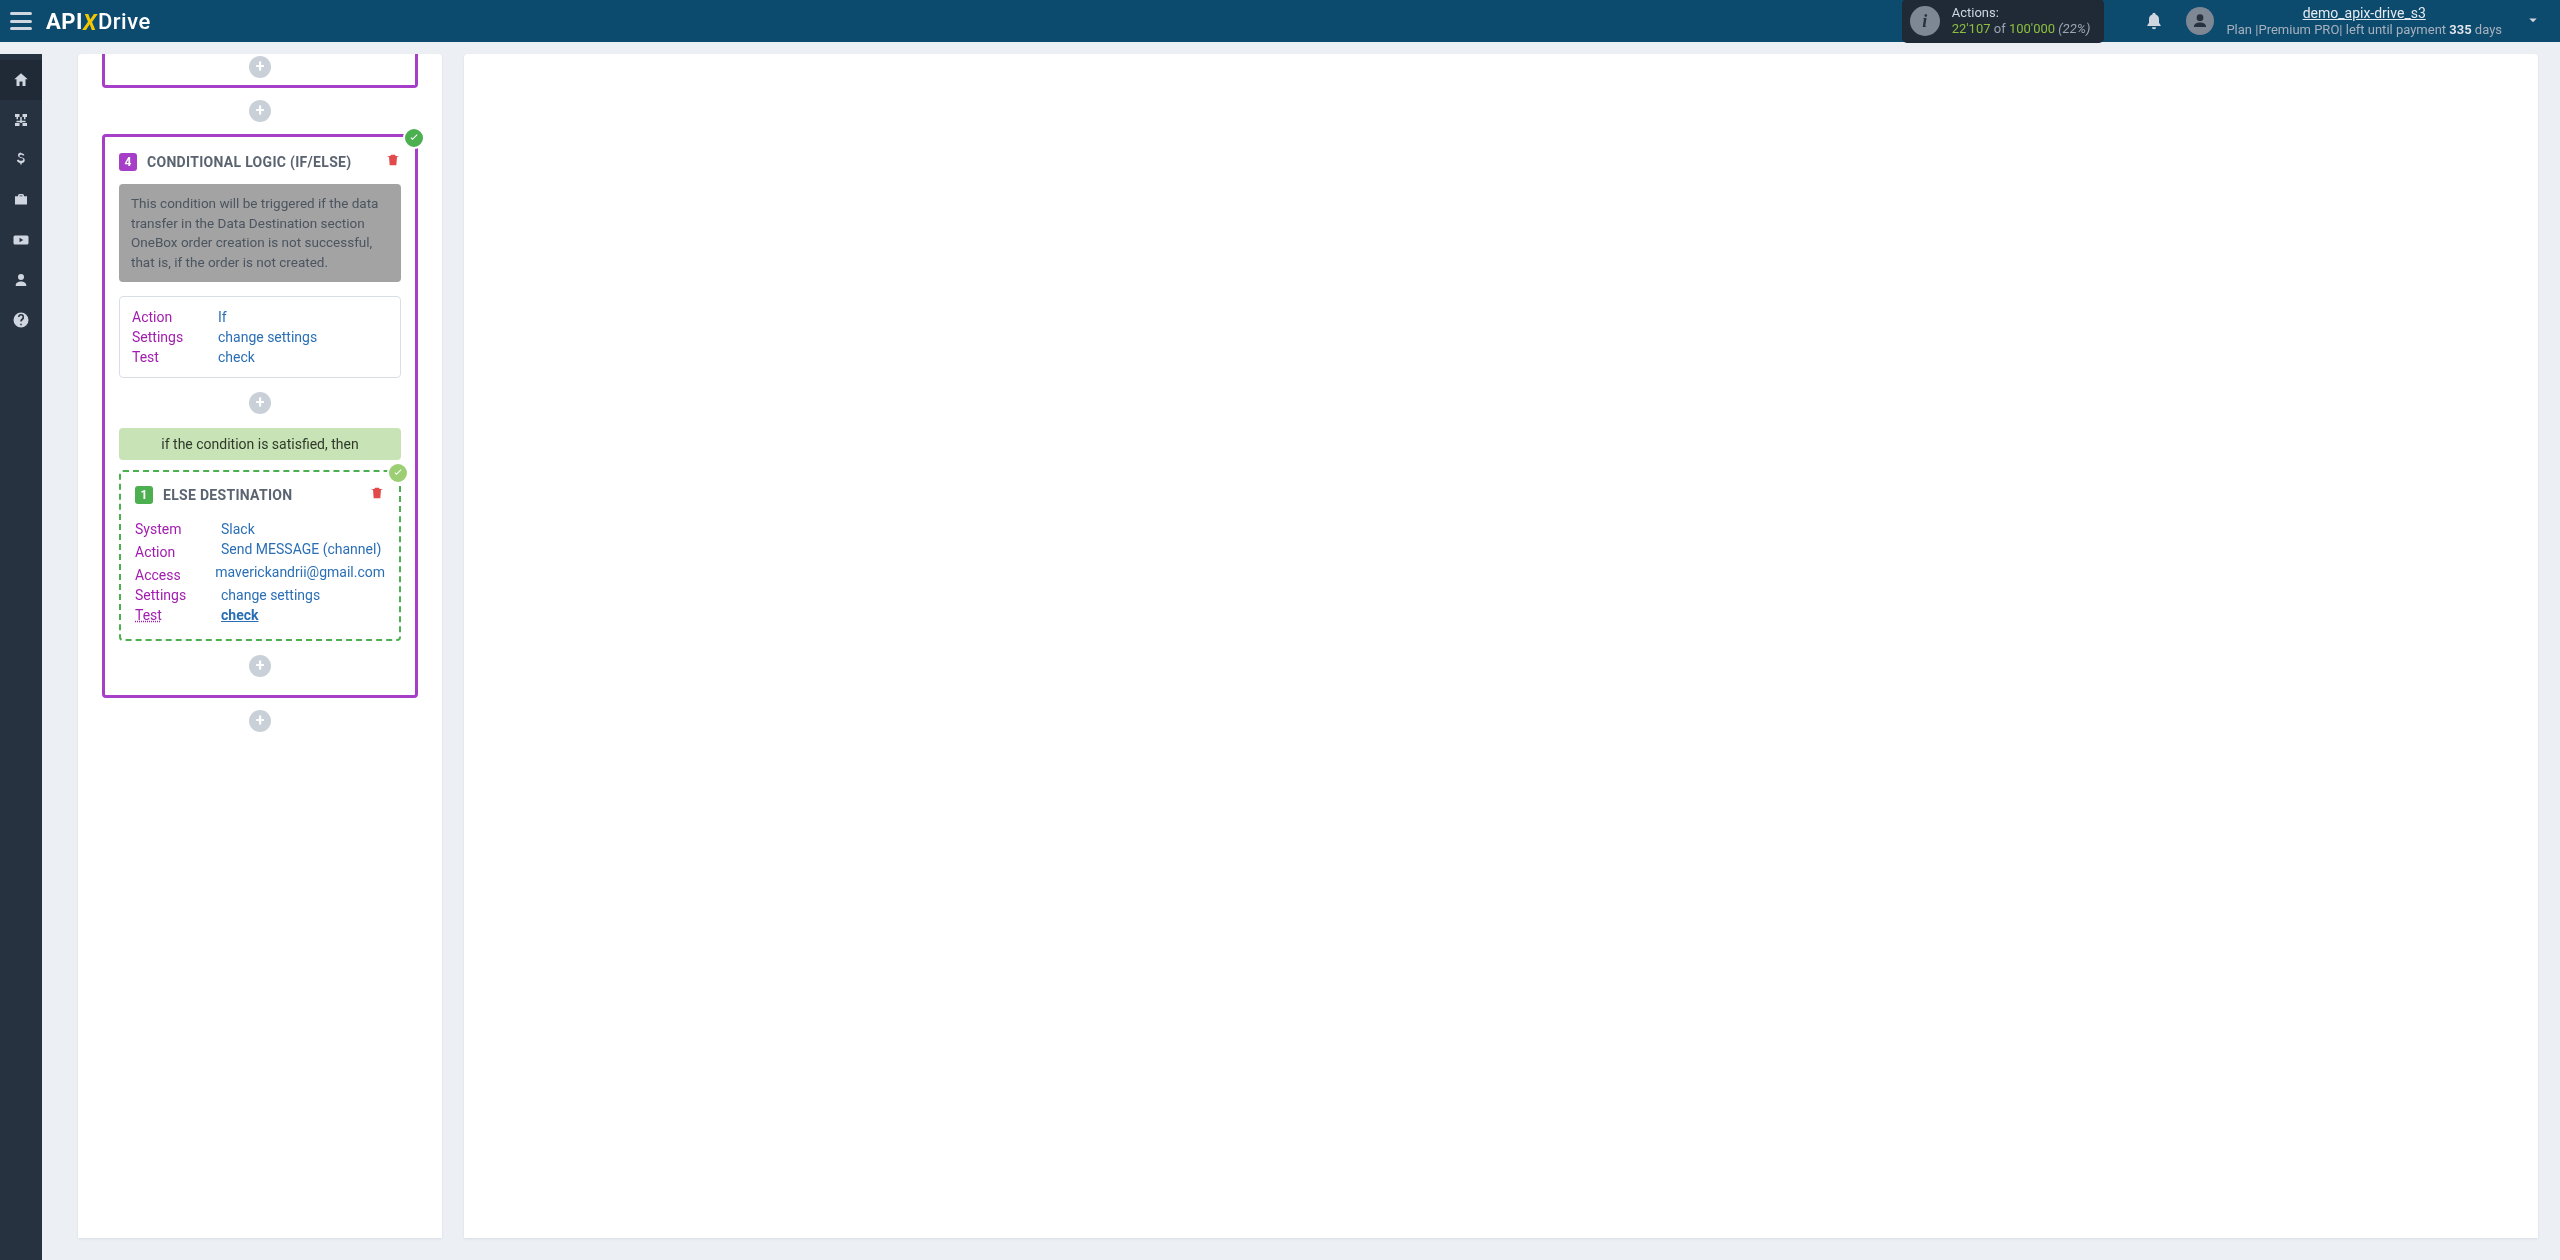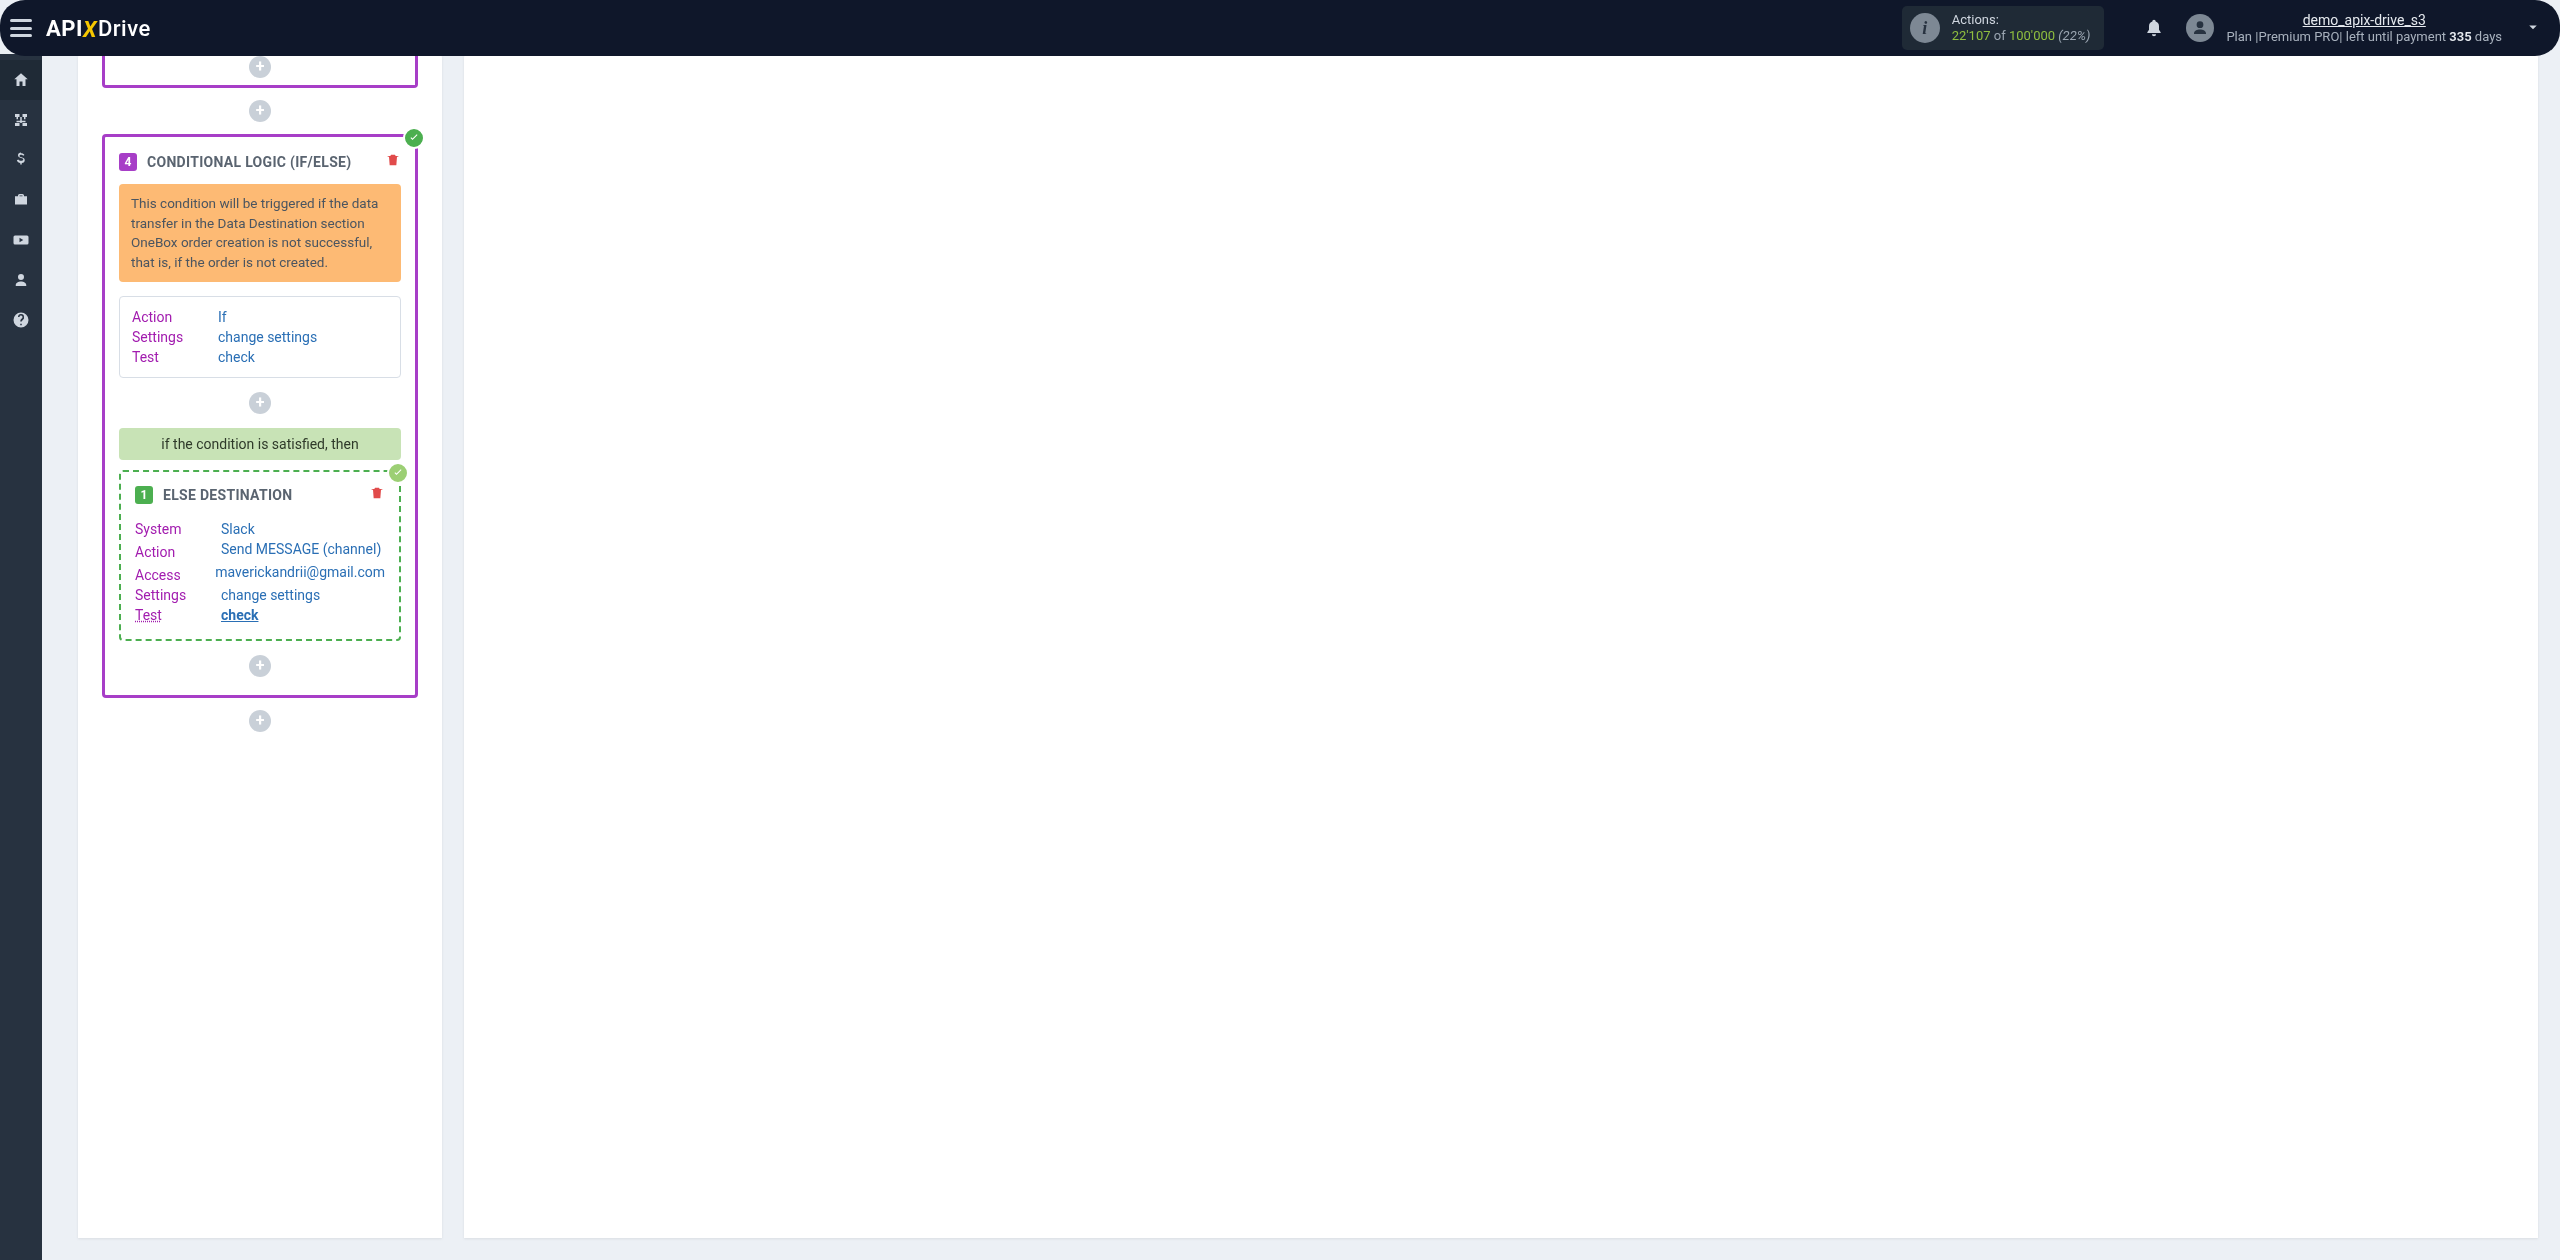--- a/index.html
+++ b/index.html
@@ -7,29 +7,28 @@
   body {
     font-family: -apple-system, BlinkMacSystemFont, "Segoe UI", Roboto, "Helvetica Neue", Arial, sans-serif;
     background: #ecf0f5;
     color: #333;
     font-size: 14px;
     overflow: hidden;
   }
 
   
   .topbar {
-    height: 56px;
-    background: #0f172a;
+    height: 42px;
+    background: #0c4a6e;
     color: #fff;
     display: flex;
     align-items: center;
     padding: 0 18px 0 10px;
     position: relative;
     z-index: 10;
-    border-radius: 25px;
   }
   .hamburger {
     width: 22px; height: 18px;
     display: flex; flex-direction: column; justify-content: space-between;
     cursor: pointer; margin-right: 14px;
   }
   .hamburger span { display:block; height:3px; background:#cfd6df; border-radius:2px;}
   .logo { font-size: 22px; font-weight: 700; letter-spacing: .5px; display:flex; align-items:baseline;}
   .logo .api { }
   .logo .x { color:#f6c700; font-style:italic; position:relative; top:1px;}
@@ -116,21 +115,21 @@
   .badge-check svg{width:12px;height:12px;fill:#fff;}
   .card-header{display:flex;align-items:center;gap:10px;margin-bottom:12px;}
   .step-num{
     width:18px;height:18px;border-radius:3px;background:#a73ec7;color:#fff;font-size:12px;font-weight:700;display:flex;align-items:center;justify-content:center;
   }
   .step-num.green{background:#4caf50;}
   .card-title{font-weight:700; color:#5a6470; font-size:14px; letter-spacing:.3px;}
   .trash{margin-left:auto;cursor:pointer;}
   .trash svg{width:16px;height:18px;fill:#e14b4b;}
   .desc-box{
-    background:#fdba74; color:#4b5560; border-radius:4px; padding:10px 12px; font-size:13.5px; line-height:1.45;
+    background:#a3a3a3; color:#4b5560; border-radius:4px; padding:10px 12px; font-size:13.5px; line-height:1.45;
     margin-bottom:14px;
   }
   .kv-box{
     border:1px solid #d8dee6; border-radius:4px; padding:10px 12px;
   }
   .kv-row{display:flex; gap:14px; padding:2px 0; font-size:14px; align-items:baseline;}
   .kv-row .k{width:72px; color:#a21caf;}
   .kv-row .v{color:#2a6fb5;}
   .kv-row .v a, .kv-row .v .link{color:#2a6fb5; text-decoration:none; cursor:pointer;}
   .kv-row.hover .k{ text-decoration: underline dotted; }

